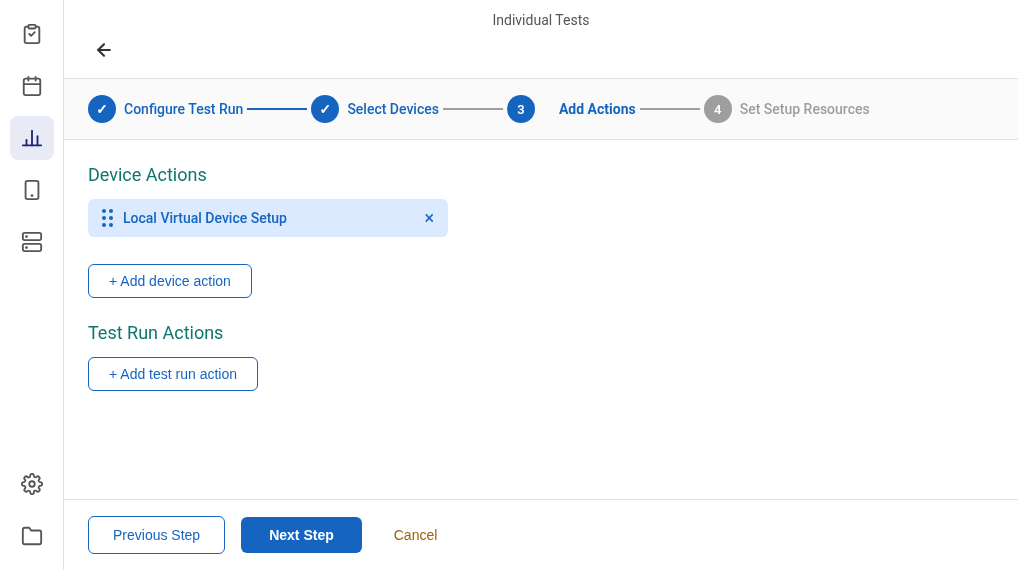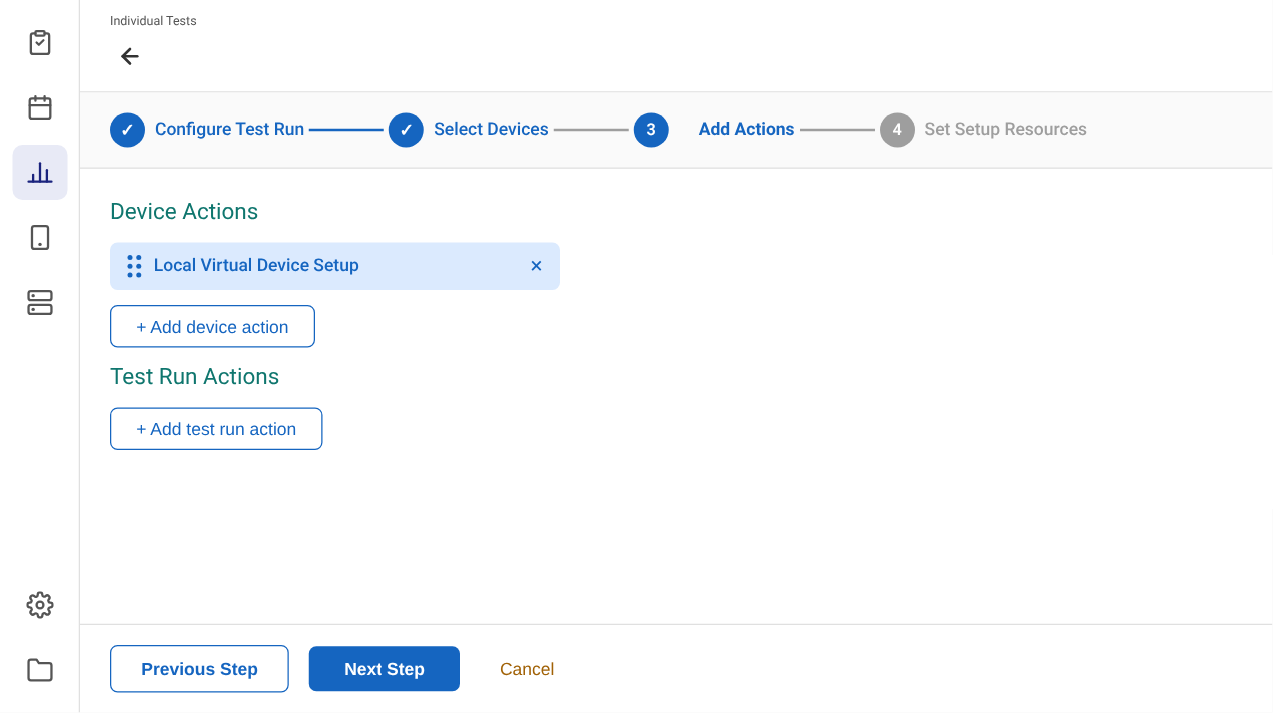--- a/index.html
+++ b/index.html
@@ -52,23 +52,24 @@
       background: #fff;
       overflow: hidden;
     }
 
     
     .header {
       padding: 12px 24px 0 24px;
       border-bottom: 1px solid #e0e0e0;
     }
     .breadcrumb {
-      font-size: 10px;
+      font-size: 14px;
       color: #555;
       margin-bottom: 6px;
+      text-align: center;
     }
     .title-row {
       display: flex;
       align-items: center;
       gap: 12px;
       padding-bottom: 12px;
     }
     .back-btn {
       width: 32px;
       height: 32px;
@@ -155,21 +156,21 @@
 
     
     .device-chip {
       display: flex;
       align-items: center;
       justify-content: space-between;
       background: #dbeafe;
       border-radius: 6px;
       padding: 10px 14px;
       width: 360px;
-      margin-bottom: 12px;
+      margin-bottom: 27px;
     }
     .device-chip-left {
       display: flex;
       align-items: center;
       gap: 10px;
       color: #1565c0;
     }
     .chip-dots {
       display: grid;
       grid-template-columns: 1fr 1fr;
@@ -198,39 +199,39 @@
       display: inline-flex;
       align-items: center;
       padding: 8px 20px;
       border: 1.5px solid #1565c0;
       background: #fff;
       color: #1565c0;
       border-radius: 6px;
       font-size: 14px;
       font-weight: 500;
       cursor: pointer;
-      margin-bottom: 13px;
+      margin-bottom: 24px;
     }
 
     
     .footer {
       padding: 16px 24px;
       border-top: 1px solid #e0e0e0;
       display: flex;
       align-items: center;
       gap: 16px;
     }
     .btn-outline {
       padding: 10px 24px;
       border: 1.5px solid #1565c0;
       background: #fff;
       color: #1565c0;
       border-radius: 6px;
       font-size: 14px;
-      font-weight: 700;
+      font-weight: 400;
       cursor: pointer;
     }
     .btn-primary {
       padding: 10px 28px;
       border: none;
       background: #1565c0;
       color: #fff;
       border-radius: 6px;
       font-size: 14px;
       font-weight: 600;

